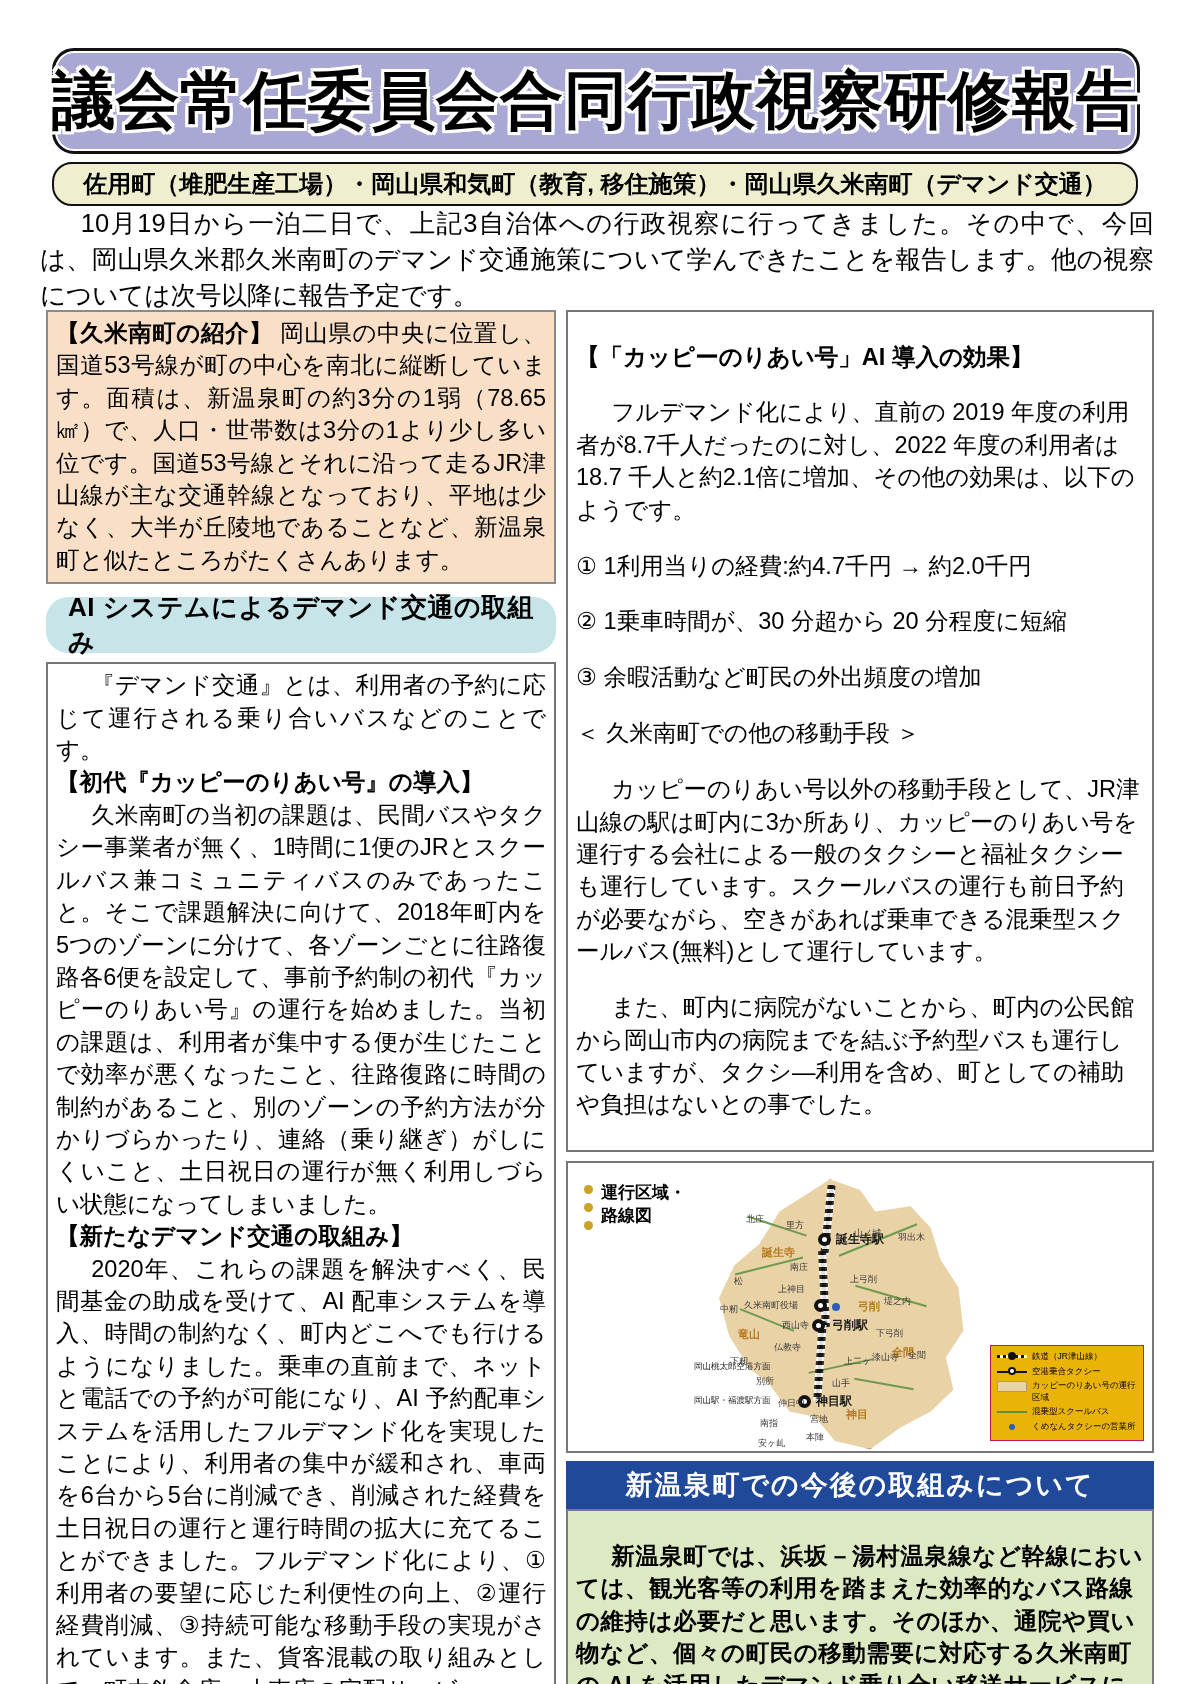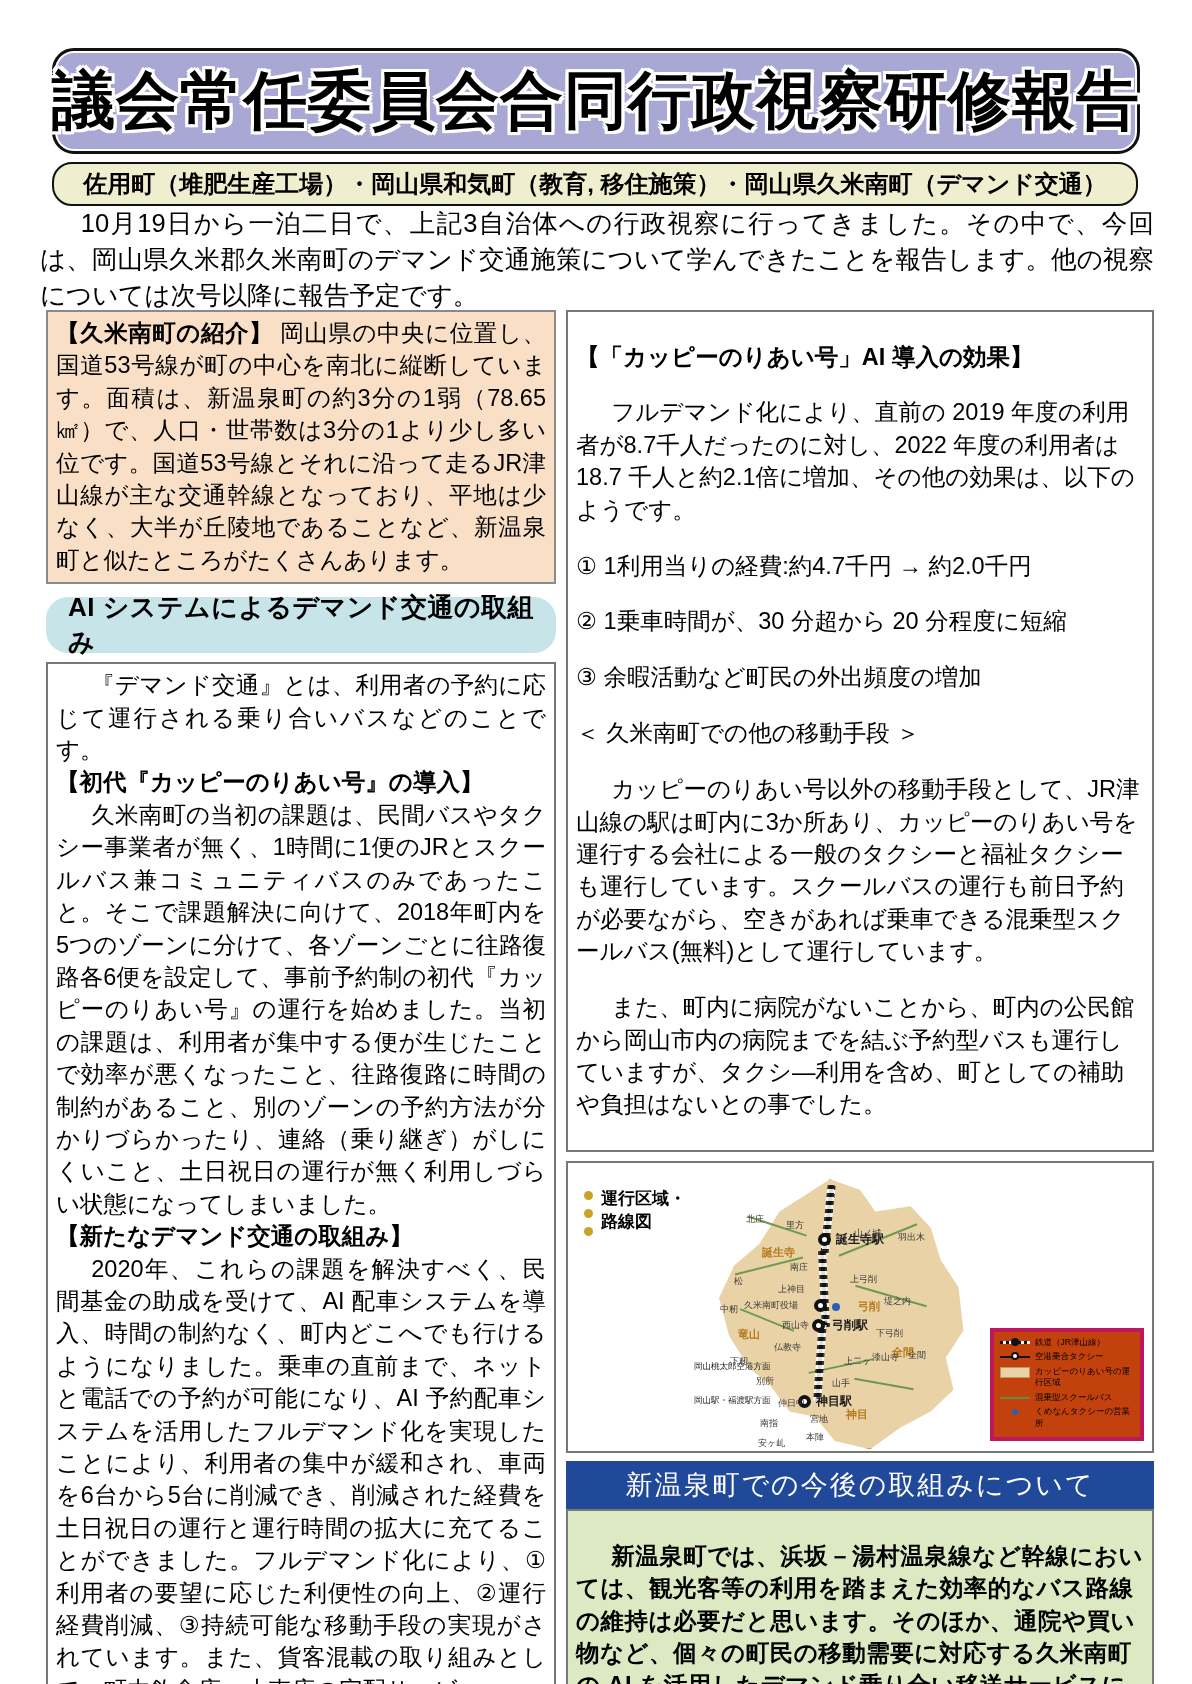--- a/index.html
+++ b/index.html
@@ -81,32 +81,32 @@
   }
   .pill-head span{font-size:26px;font-weight:bold;letter-spacing:.5px;}
 
   
   .bar-head{
     margin:8px 0 0 0;
     background:#21499a;
     height:48px;
     display:flex;align-items:center;justify-content:center;
   }
-  .bar-head span{font-size:27px;font-weight:normal;color:#fff;letter-spacing:2px;}
+  .bar-head span{font-size:27px;font-weight:bold;color:#fff;letter-spacing:2px;}
 
   
   .num-row{display:block;}
 
   
   .map-box{
     margin-top:9px;
     border:2px solid #777;background:#fff;
     height:292px;position:relative;overflow:hidden;box-sizing:border-box;
   }
-  .map-legend-left{position:absolute;left:16px;top:24px;display:flex;gap:8px;}
+  .map-legend-left{position:absolute;left:16px;top:18px;display:flex;gap:8px;}
   .mll-dots{display:flex;flex-direction:column;gap:9px;padding-top:4px;}
   .mll-dots i{display:block;width:9px;height:9px;border-radius:50%;background:#c9a227;}
   .mll-text{font-size:17px;font-weight:bold;line-height:23px;}
   .map-canvas{position:absolute;left:118px;top:6px;width:340px;height:282px;}
   .map-shape{
     position:absolute;left:28px;top:10px;width:250px;height:268px;
     background:#e8d2a6;
     border:1px solid #b99a62;
     clip-path:polygon(46% 0%,58% 4%,64% 12%,78% 10%,86% 18%,90% 30%,97% 40%,
       99% 56%,92% 66%,95% 78%,86% 86%,74% 92%,62% 100%,48% 97%,40% 88%,
@@ -119,21 +119,21 @@
   .map-dot{position:absolute;width:13px;height:13px;border-radius:50%;
     background:#fff;border:4px solid #111;box-sizing:border-box;}
   .map-dot.hollow{background:#fff;border-color:#111;}
   .map-bluedot{position:absolute;width:8px;height:8px;border-radius:50%;background:#2b5fb5;}
   .map-lab{position:absolute;font-size:12px;font-weight:bold;color:#1a1a1a;white-space:nowrap;}
   .map-lab.small{font-size:9px;font-weight:normal;color:#3a3a3a;}
   .map-lab.area{font-size:11px;font-weight:bold;color:#b77a1c;}
   .map-note{position:absolute;font-size:8.5px;color:#222;white-space:nowrap;}
   .map-legend-box{
     position:absolute;right:8px;bottom:10px;width:154px;
-    border:4px solid #be185d;background:#c2410c;
+    border:1px solid #be185d;background:#eab308;
     padding:5px 6px;box-sizing:border-box;
     font-size:8.5px;line-height:11.5px;margin-left:21px;
   }
   .mlb-row{display:flex;align-items:flex-start;gap:5px;margin-bottom:3px;}
   .mlb-sym{flex:0 0 30px;height:11px;position:relative;}
   .mlb-sym .rail{position:absolute;left:0;top:4px;width:30px;height:3px;
     background:repeating-linear-gradient(90deg,#111 0 3px,#fff 3px 6px);}
   .mlb-sym .rail-dot{position:absolute;left:11px;top:1px;width:8px;height:8px;border-radius:50%;
     background:#111;}
   .mlb-sym .line-h{position:absolute;left:0;top:5px;width:30px;height:2px;background:#111;}

